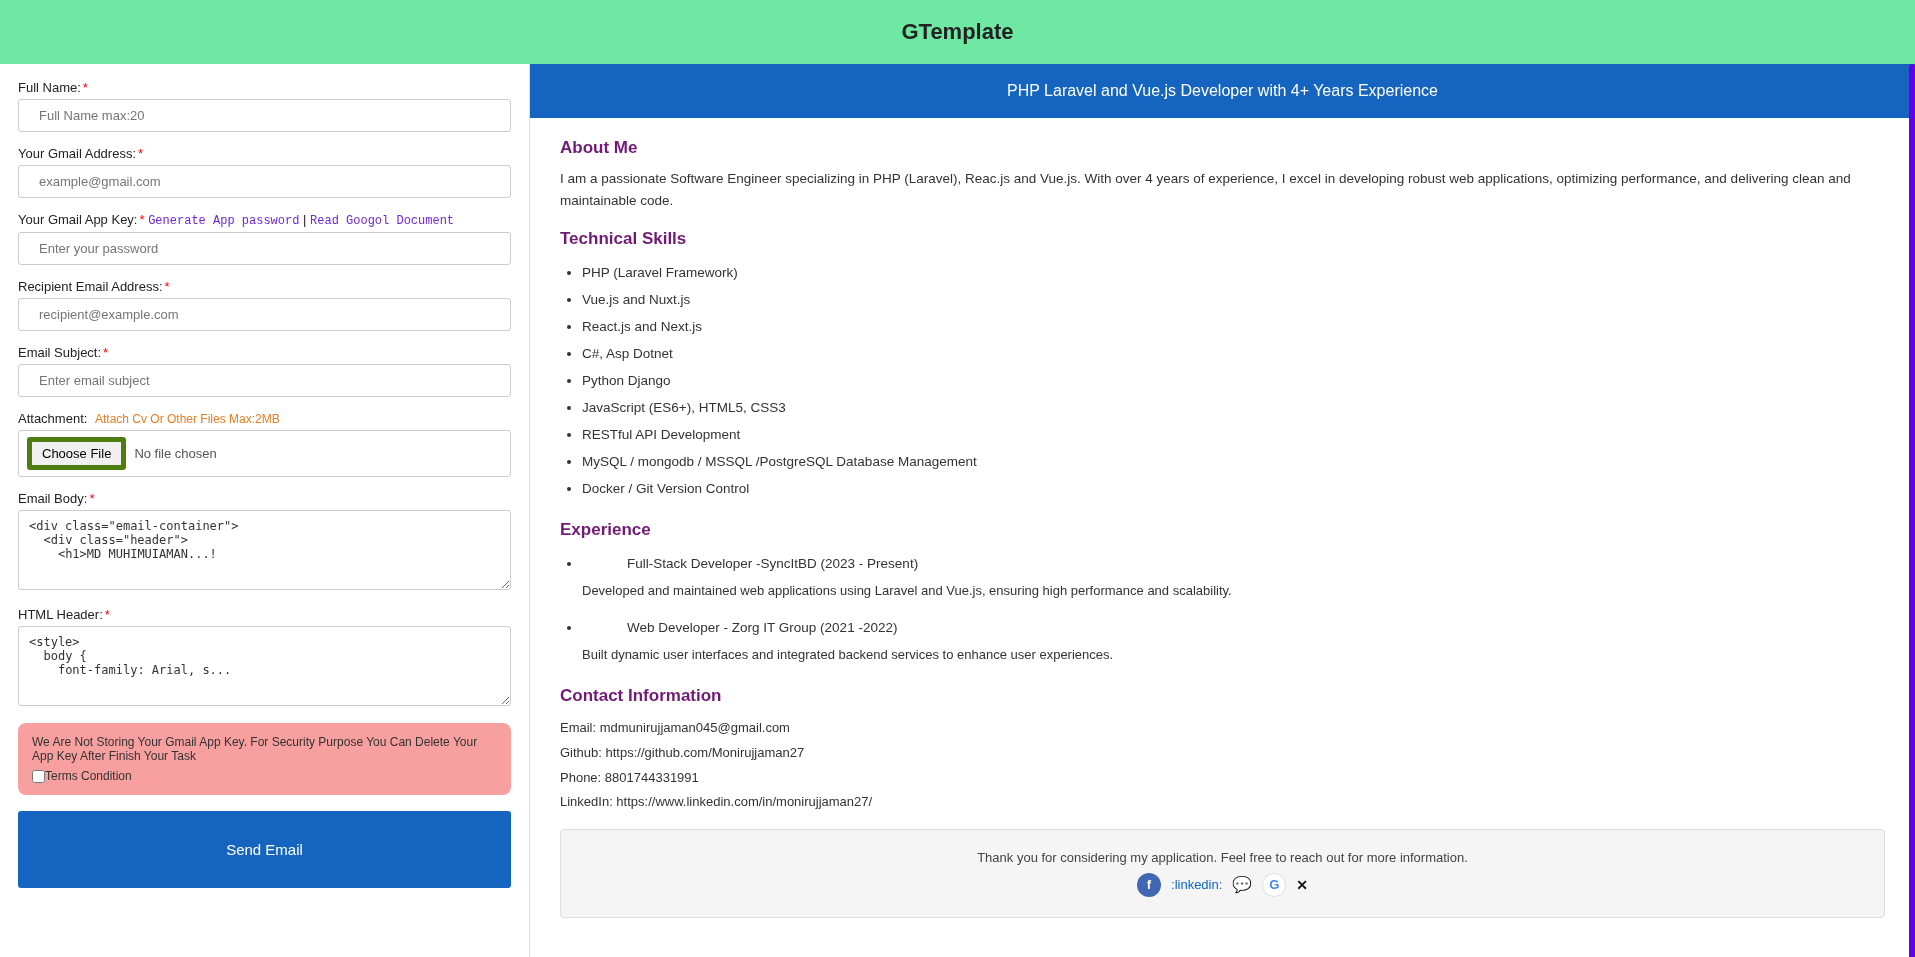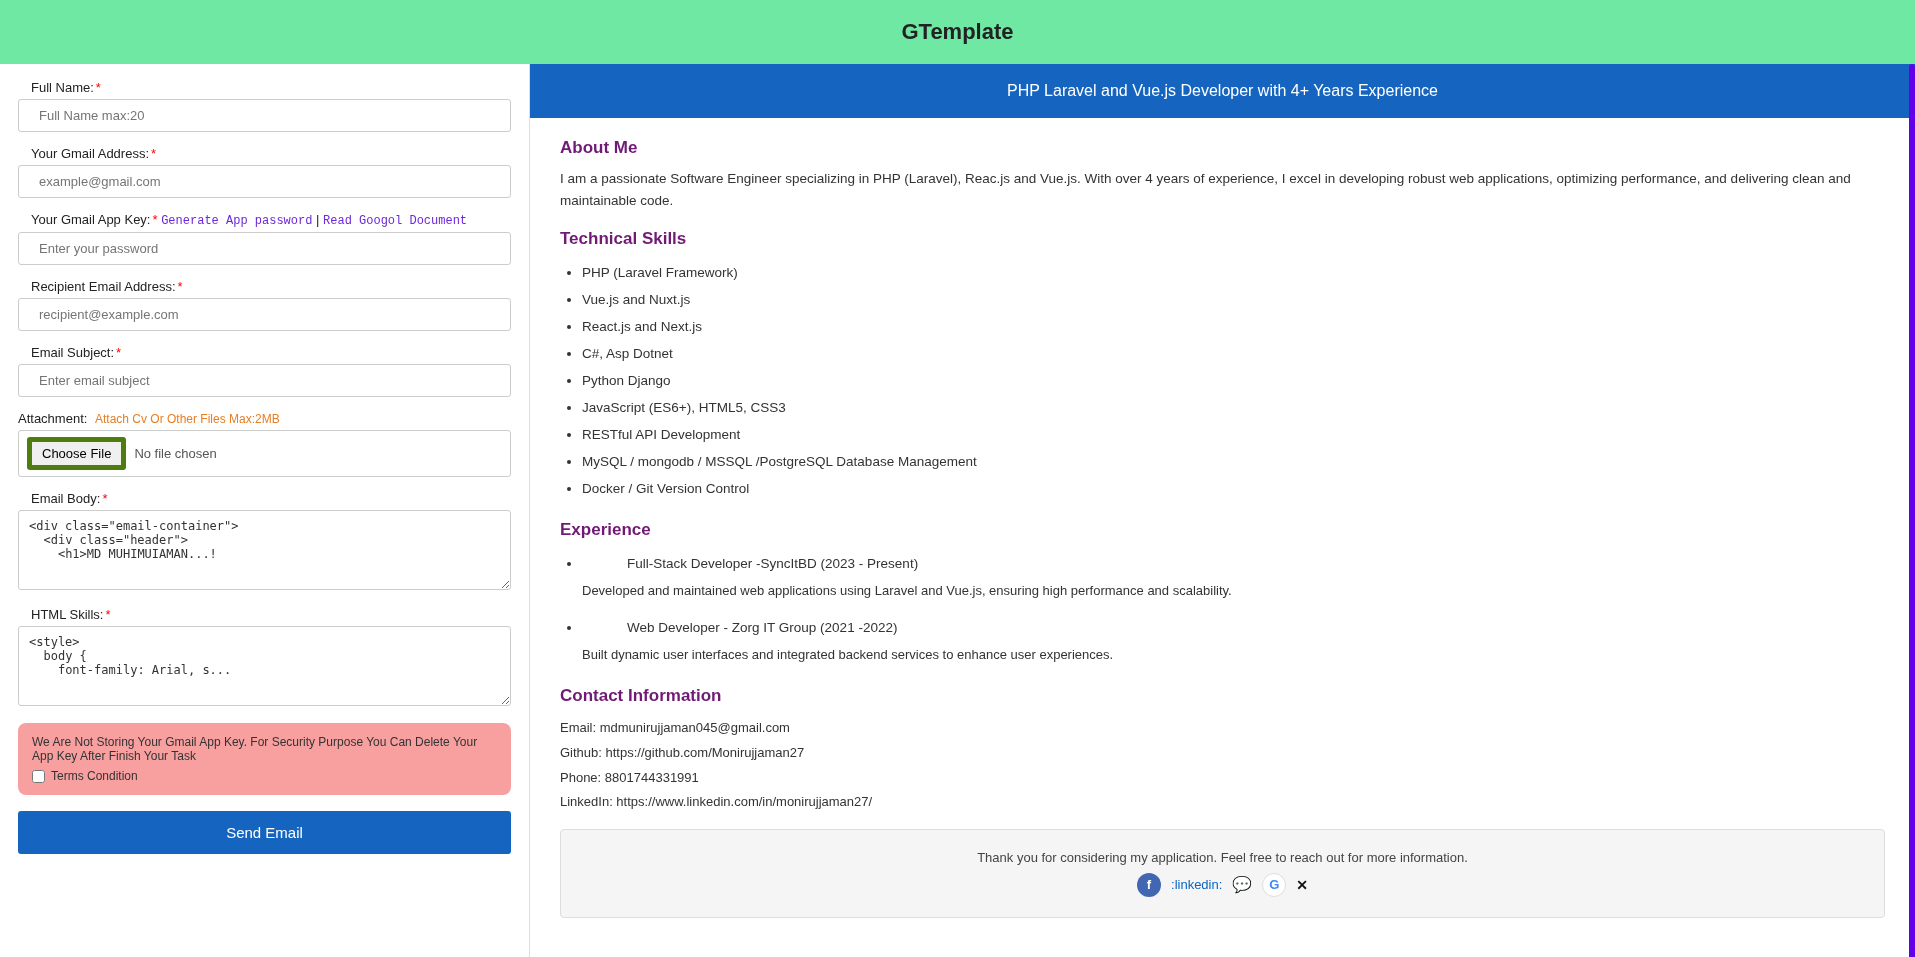--- a/index.html
+++ b/index.html
@@ -34,21 +34,20 @@
 
     .form-group {
       margin-bottom: 14px;
     }
 
     .form-label {
       font-size: 13px;
       color: #222;
       margin-bottom: 4px;
       display: block;
-      margin-left: 13px;
     }
 
     .form-label .required {
       color: red;
       margin-left: 2px;
     }
 
     .form-label .link {
       color: #6d28d9;
       text-decoration: none;
@@ -122,31 +121,30 @@
       border-radius: 8px;
       padding: 12px 14px;
       font-size: 12px;
       color: #333;
       margin-bottom: 14px;
     }
 
     .terms-row {
       display: flex;
       align-items: center;
-      gap: 6px;
       margin-top: 6px;
     }
 
     .send-btn {
       width: 100%;
       background: #1565c0;
       color: #fff;
       border: none;
       border-radius: 3px;
-      padding: 13px 0;
+      padding: 30px 0;
       font-size: 15px;
       cursor: pointer;
       margin-top: 2px;
     }
 
     
     #right-panel {
       flex: 1;
       overflow-y: auto;
       padding: 0 0 0 0;
@@ -322,21 +320,21 @@
         <span>Email Body:</span><span class="required">*</span>
       </label>
       <textarea class="form-textarea" style="">&lt;div class="email-container"&gt;
   &lt;div class="header"&gt;
     &lt;h1&gt;MD MUHIMUIAMAN...!</textarea>
     </div>
 
     
     <div class="form-group">
       <label class="form-label">
-        <span>HTML Skills:</span><span class="required">*</span>
+        <span>HTML Header:</span><span class="required">*</span>
       </label>
       <textarea class="form-textarea" style="">&lt;style&gt;
   body {
     font-family: Arial, s...</textarea>
     </div>
 
     
     <div class="security-notice">
       <span>We Are Not Storing Your Gmail App Key. For Security Purpose You Can Delete Your App Key After Finish Your Task</span>
       <div class="terms-row">

